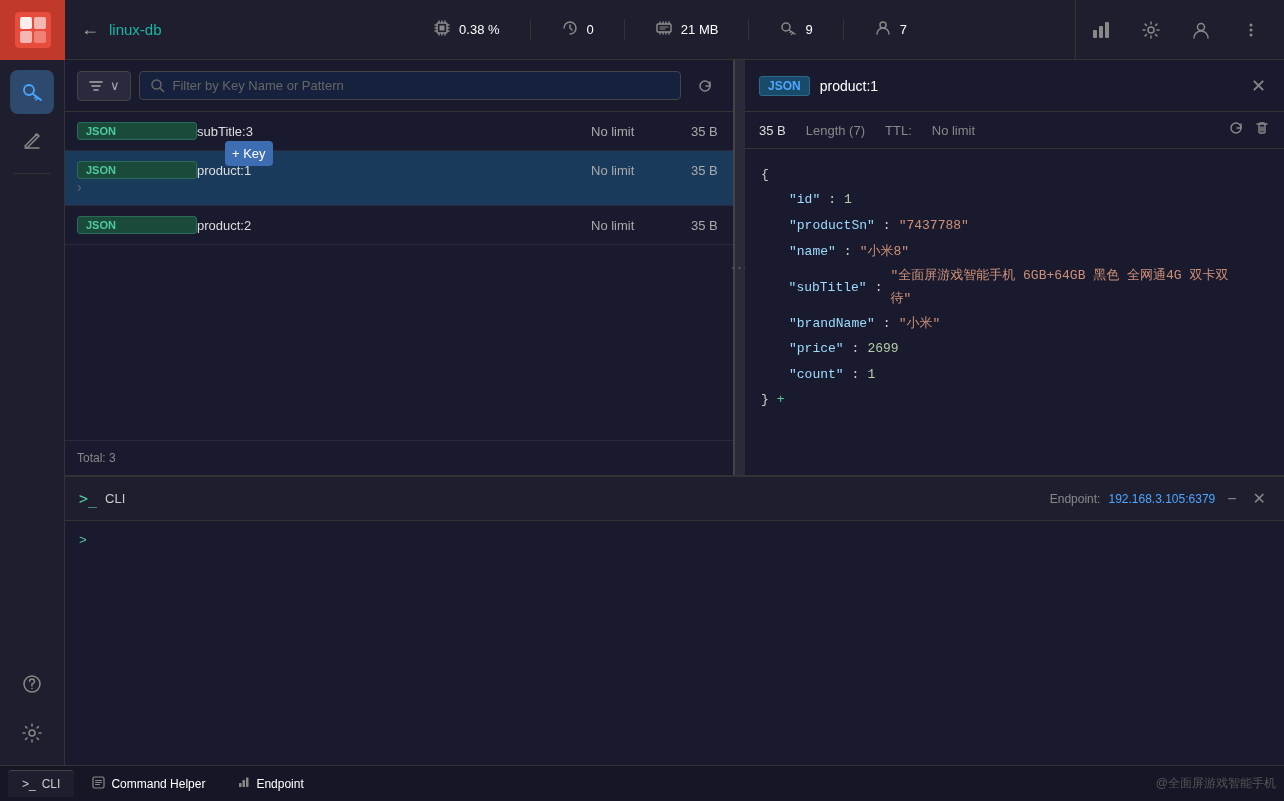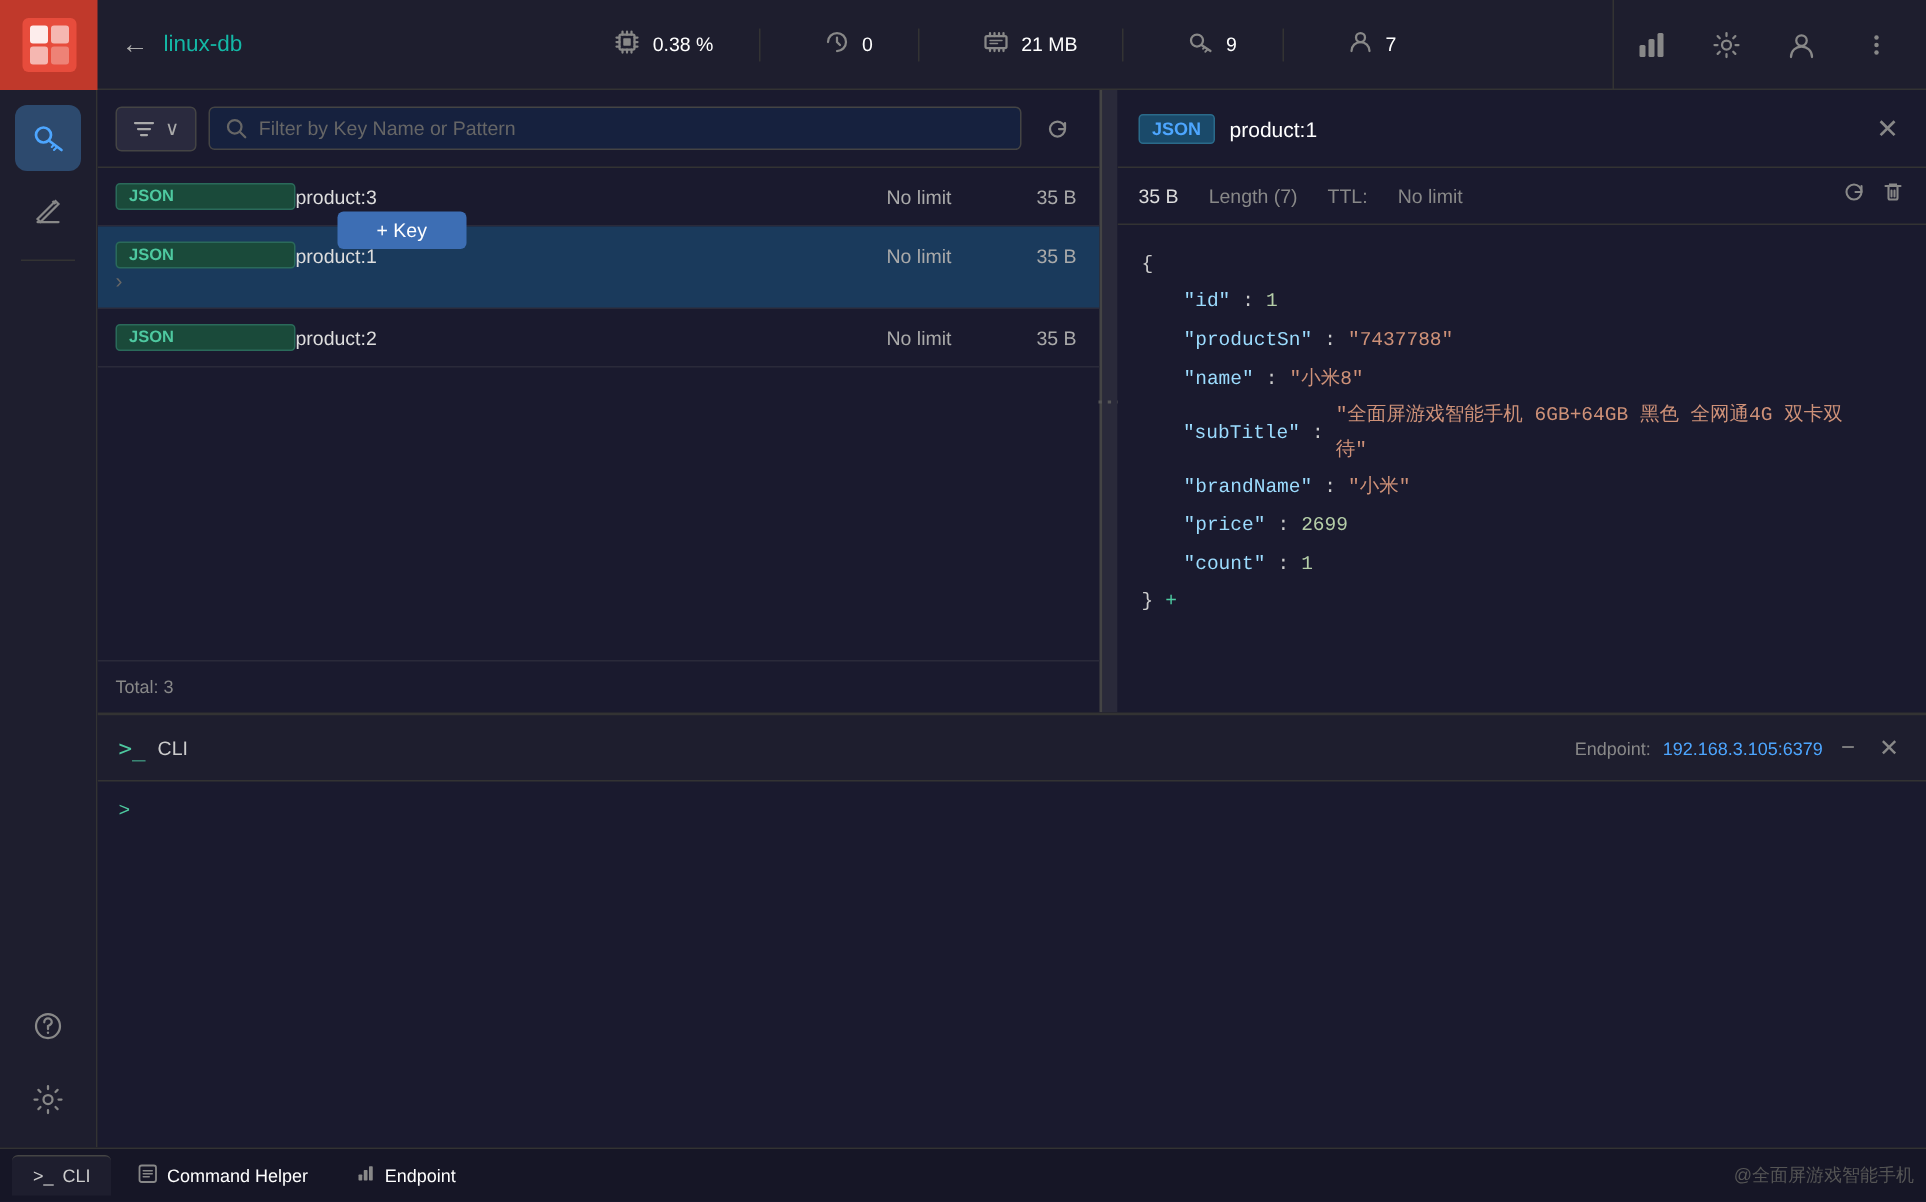--- a/index.html
+++ b/index.html
@@ -61,21 +61,21 @@
     .db-name {
       color: #14b8a6;
       font-size: 15px;
       font-weight: 500;
     }
     .top-stats {
       display: flex;
       flex: 1;
       align-items: center;
       justify-content: center;
-      gap: 12px;
+      gap: 0;
     }
     .stat-item {
       display: flex;
       align-items: center;
       gap: 8px;
       padding: 0 30px;
       border-right: 1px solid #333;
       color: #bbb;
       font-size: 13px;
     }
@@ -621,21 +621,21 @@
               <path d="M13 4v4h-4" stroke="#888" stroke-width="1.5" stroke-linecap="round" stroke-linejoin="round"></path>
             </svg>
           </div>
         </div>
 
 
         <div class="key-table">
 
           <div class="table-row">
             <span class="type-badge">JSON</span>
-            <span class="key-name">product:3</span>
+            <span class="key-name">subTitle:3</span>
             <span></span>
             <span class="ttl-val">No limit</span>
             <span class="size-val">35 B</span>
           </div>
 
           <div class="table-row selected">
             <span class="type-badge">JSON</span>
             <span class="key-name">product:1</span>
             <span></span>
             <span class="ttl-val">No limit</span>
@@ -770,21 +770,21 @@
   </div>
 </div>
 
 <style>
   .add-key-btn {
     position: absolute;
     background: #3d6eb4;
     color: #fff;
     border: none;
     border-radius: 4px;
-    padding: 5px 26px;
+    padding: 5px 7px;
     font-size: 13px;
     cursor: pointer;
     display: flex;
     align-items: center;
     gap: 4px;
     top: 141px;
     left: 225px;
   }
 </style>
 <button class="add-key-btn">+ Key</button>

